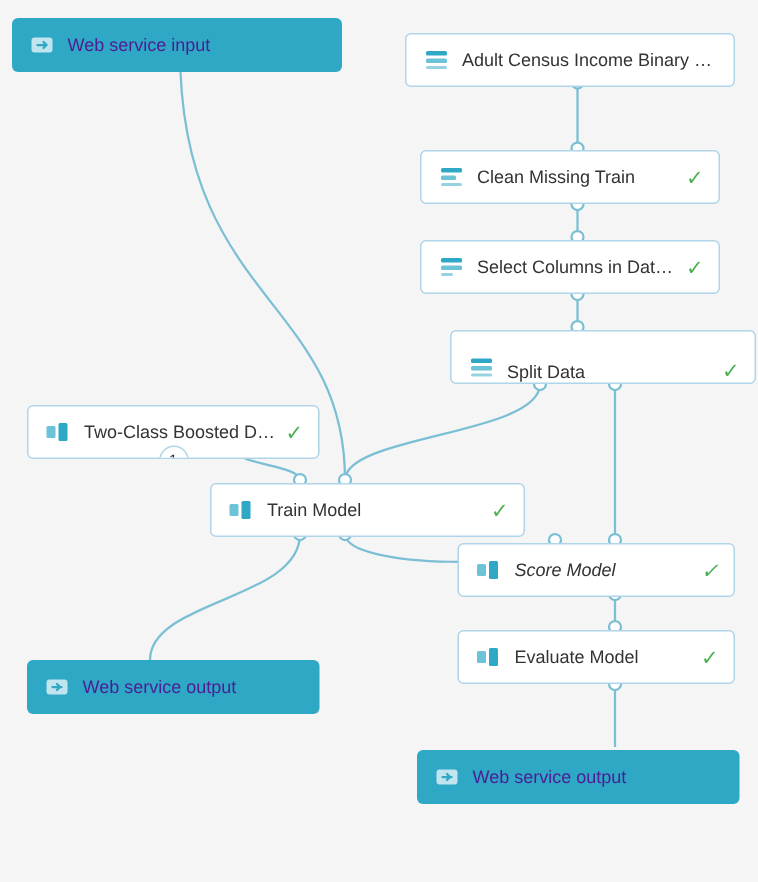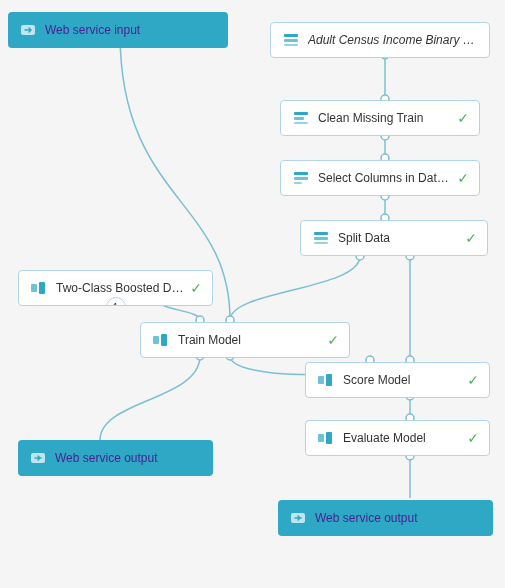--- a/index.html
+++ b/index.html
@@ -152,21 +152,21 @@
   <div class="node node-blue" style="left:8px; top:12px; width:220px;">
     <div class="node-icon">
       <svg width="18" height="18" viewBox="0 0 18 18" fill="none">
         <rect x="2" y="4" width="14" height="10" rx="2" fill="white" fill-opacity="0.7"></rect>
         <path d="M6 9h6M10 7l2 2-2 2" stroke="#2ea8c5" stroke-width="1.5" stroke-linecap="round"></path>
       </svg>
     </div>
     <span class="node-label">Web service input</span>
   </div>
 
-  <div class="node node-white" style="left:270px; top:22px; width:220px;font-style:italic;">
+  <div class="node node-white" style="left:270px; top:22px; width:220px;">
     <div class="node-icon">
       <svg width="18" height="18" viewBox="0 0 18 18">
         <rect x="2" y="3" width="14" height="3" rx="1" fill="#2ea8c5"></rect>
         <rect x="2" y="8" width="14" height="3" rx="1" fill="#2ea8c5" fill-opacity="0.7"></rect>
         <rect x="2" y="13" width="14" height="2" rx="1" fill="#2ea8c5" fill-opacity="0.5"></rect>
       </svg>
     </div>
     <span class="node-label">Adult Census Income Binary …</span>
   </div>
 
@@ -187,21 +187,21 @@
       <svg width="18" height="18" viewBox="0 0 18 18">
         <rect x="2" y="3" width="14" height="3" rx="1" fill="#2ea8c5"></rect>
         <rect x="2" y="8" width="14" height="3" rx="1" fill="#2ea8c5" fill-opacity="0.7"></rect>
         <rect x="2" y="13" width="8" height="2" rx="1" fill="#2ea8c5" fill-opacity="0.5"></rect>
       </svg>
     </div>
     <span class="node-label">Select Columns in Dataset</span>
     <span class="node-check">✓</span>
   </div>
 
-  <div class="node node-white" style="left:300px; top:220px; width:188px;">
+  <div class="node node-white" style="left:300px; top:220px; width:204px;align-items:flex-end;">
     <div class="node-icon">
       <svg width="18" height="18" viewBox="0 0 18 18">
         <rect x="2" y="3" width="14" height="3" rx="1" fill="#2ea8c5"></rect>
         <rect x="2" y="8" width="14" height="3" rx="1" fill="#2ea8c5" fill-opacity="0.7"></rect>
         <rect x="2" y="13" width="14" height="2" rx="1" fill="#2ea8c5" fill-opacity="0.5"></rect>
       </svg>
     </div>
     <span class="node-label">Split Data</span>
     <span class="node-check">✓</span>
   </div>
@@ -222,21 +222,21 @@
     <div class="node-icon">
       <svg width="18" height="18" viewBox="0 0 18 18">
         <rect x="1" y="5" width="6" height="8" rx="1" fill="#2ea8c5" fill-opacity="0.7"></rect>
         <rect x="9" y="3" width="6" height="12" rx="1" fill="#2ea8c5"></rect>
       </svg>
     </div>
     <span class="node-label">Train Model</span>
     <span class="node-check">✓</span>
   </div>
 
-  <div class="node node-white" style="left:305px; top:362px; width:185px;">
+  <div class="node node-white" style="left:305px; top:362px; width:185px;font-style:italic;">
     <div class="node-icon">
       <svg width="18" height="18" viewBox="0 0 18 18">
         <rect x="1" y="5" width="6" height="8" rx="1" fill="#2ea8c5" fill-opacity="0.7"></rect>
         <rect x="9" y="3" width="6" height="12" rx="1" fill="#2ea8c5"></rect>
       </svg>
     </div>
     <span class="node-label">Score Model</span>
     <span class="node-check">✓</span>
   </div>
 

